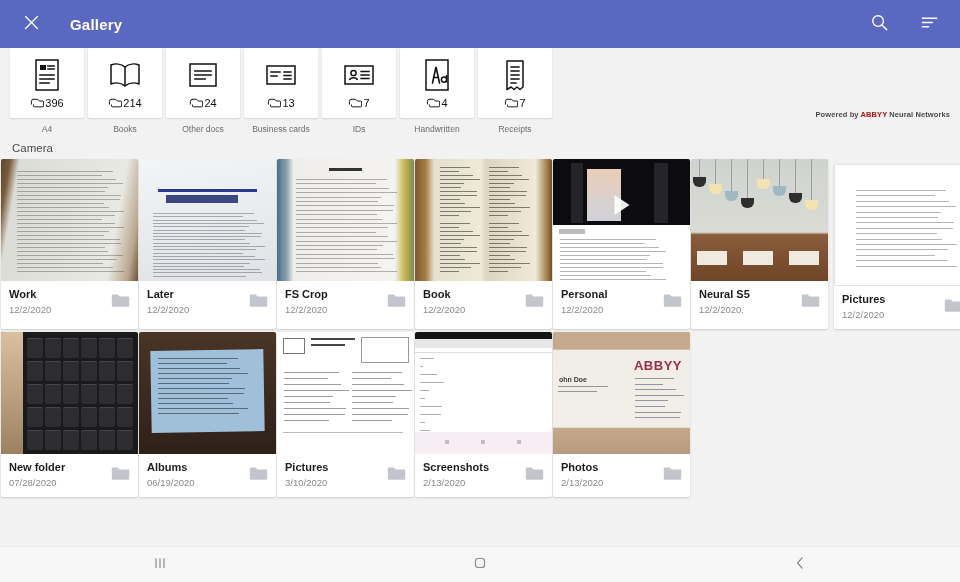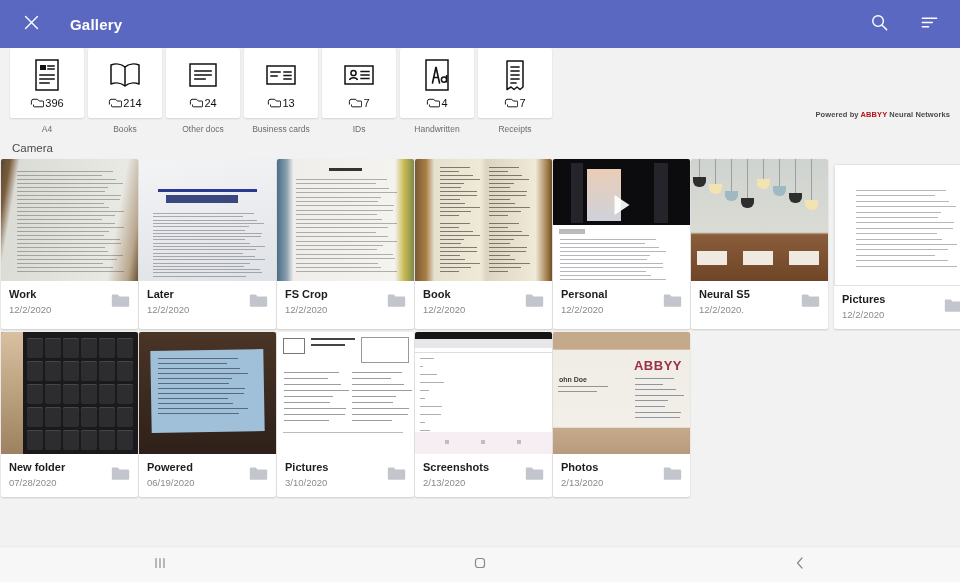--- a/index.html
+++ b/index.html
@@ -585,21 +585,21 @@
               <div class="tline" style="top:51px;left:14%;width:51.612103099012074%;background:rgba(25,35,50,.55)"></div>
               <div class="tline" style="top:56px;left:14%;width:63.59899750074834%;background:rgba(25,35,50,.55)"></div>
               <div class="tline" style="top:61px;left:14%;width:62.94509689789626%;background:rgba(25,35,50,.55)"></div>
               <div class="tline" style="top:66px;left:14%;width:51.126705481148036%;background:rgba(25,35,50,.55)"></div>
               <div class="tline" style="top:71px;left:14%;width:54.82607541495509%;background:rgba(25,35,50,.55)"></div>
               <div class="tline" style="top:76px;left:14%;width:65.69117993503646%;background:rgba(25,35,50,.55)"></div>
               <div class="tline" style="top:81px;left:14%;width:59.19199220651359%;background:rgba(25,35,50,.55)"></div>
 
        </div>
        <div class="album-meta">
-         <div class="album-title">Powered</div>
+         <div class="album-title">Albums</div>
          <div class="album-date">06/19/2020</div>
          <span class="folder-icon"><svg width="19" height="15" viewBox="0 0 19 15">
                   <path d="M0.8 2.6 a1 1 0 0 1 1 -1 h5 l1.7 1.9 h8.7 a1 1 0 0 1 1 1 v8.2 a1 1 0 0 1 -1 1 h-15.4 a1 1 0 0 1 -1 -1 Z" fill="#c2c5cb"></path>
                 </svg></span>
        </div>
           </div>
           <div class="album-card">
             <div class="album-thumb">
          <div style="position:absolute;inset:0;background:#fff"></div>
               <div style="position:absolute;left:6px;top:6px;width:22px;height:16px;border:1px solid #777"></div>

